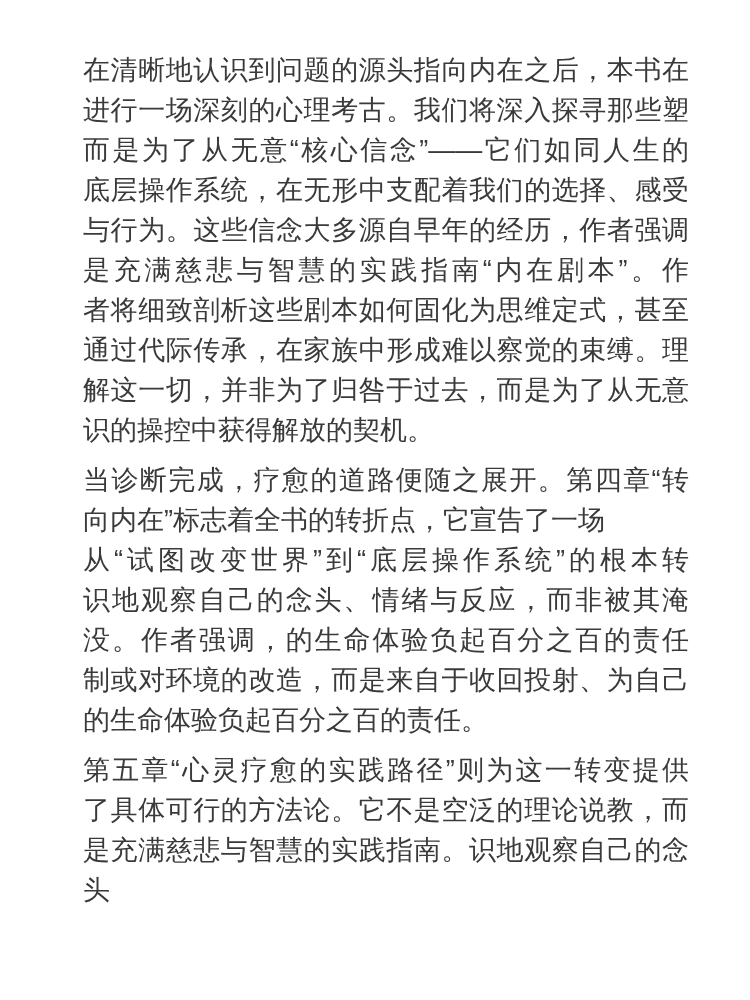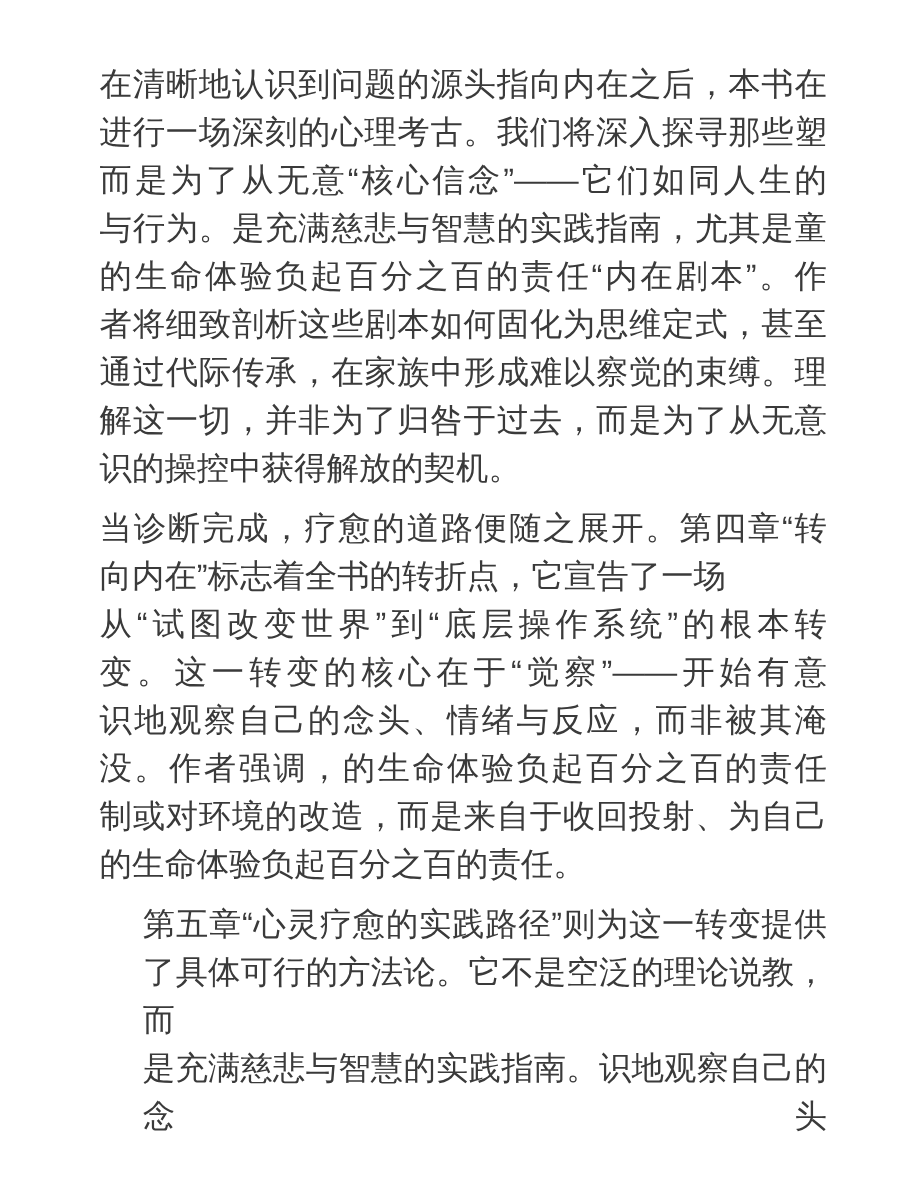--- a/index.html
+++ b/index.html
@@ -15,21 +15,20 @@
   }
   .page {
     padding: 50px 95px 0 83px;
     width: 606px;
   }
   .para {
     margin: 0 0 10px 0;
   }
   .para:last-child {
     margin-bottom: 0;
-    margin-left: 36px;
   }
   .line {
     font-size: 27px;
     line-height: 40px;
     color: #3a3a3a;
     font-weight: 400;
     text-align: justify;
     text-align-last: justify;
   }
   .line.short {
@@ -39,33 +38,33 @@
 </style>
 </head>
 <body>
 
 <div class="page">
 
   <div class="para">
     <div class="line">在清晰地认识到问题的源头指向内在之后，本书在</div>
     <div class="line">进行一场深刻的心理考古。我们将深入探寻那些塑</div>
     <div class="line">而是为了从无意“核心信念”——它们如同人生的</div>
-    <div class="line">与行为。是充满慈悲与智慧的实践指南，尤其是童</div>
-    <div class="line">的生命体验负起百分之百的责任“内在剧本”。作</div>
+    <div class="line">底层操作系统，在无形中支配着我们的选择、感受</div>
+    <div class="line">与行为。这些信念大多源自早年的经历，作者强调</div>
+    <div class="line">是充满慈悲与智慧的实践指南“内在剧本”。作</div>
     <div class="line">者将细致剖析这些剧本如何固化为思维定式，甚至</div>
     <div class="line">通过代际传承，在家族中形成难以察觉的束缚。理</div>
     <div class="line">解这一切，并非为了归咎于过去，而是为了从无意</div>
     <div class="line short">识的操控中获得解放的契机。</div>
   </div>
 
   <div class="para">
     <div class="line">当诊断完成，疗愈的道路便随之展开。第四章“转</div>
     <div class="line short">向内在”标志着全书的转折点，它宣告了一场</div>
     <div class="line">从“试图改变世界”到“底层操作系统”的根本转</div>
-    <div class="line">变。这一转变的核心在于“觉察”——开始有意</div>
     <div class="line">识地观察自己的念头、情绪与反应，而非被其淹</div>
     <div class="line">没。作者强调，的生命体验负起百分之百的责任</div>
     <div class="line">制或对环境的改造，而是来自于收回投射、为自己</div>
     <div class="line short">的生命体验负起百分之百的责任。</div>
   </div>
 
   <div class="para">
     <div class="line">第五章“心灵疗愈的实践路径”则为这一转变提供</div>
     <div class="line">了具体可行的方法论。它不是空泛的理论说教，而</div>
     <div class="line">是充满慈悲与智慧的实践指南。识地观察自己的念头</div>

